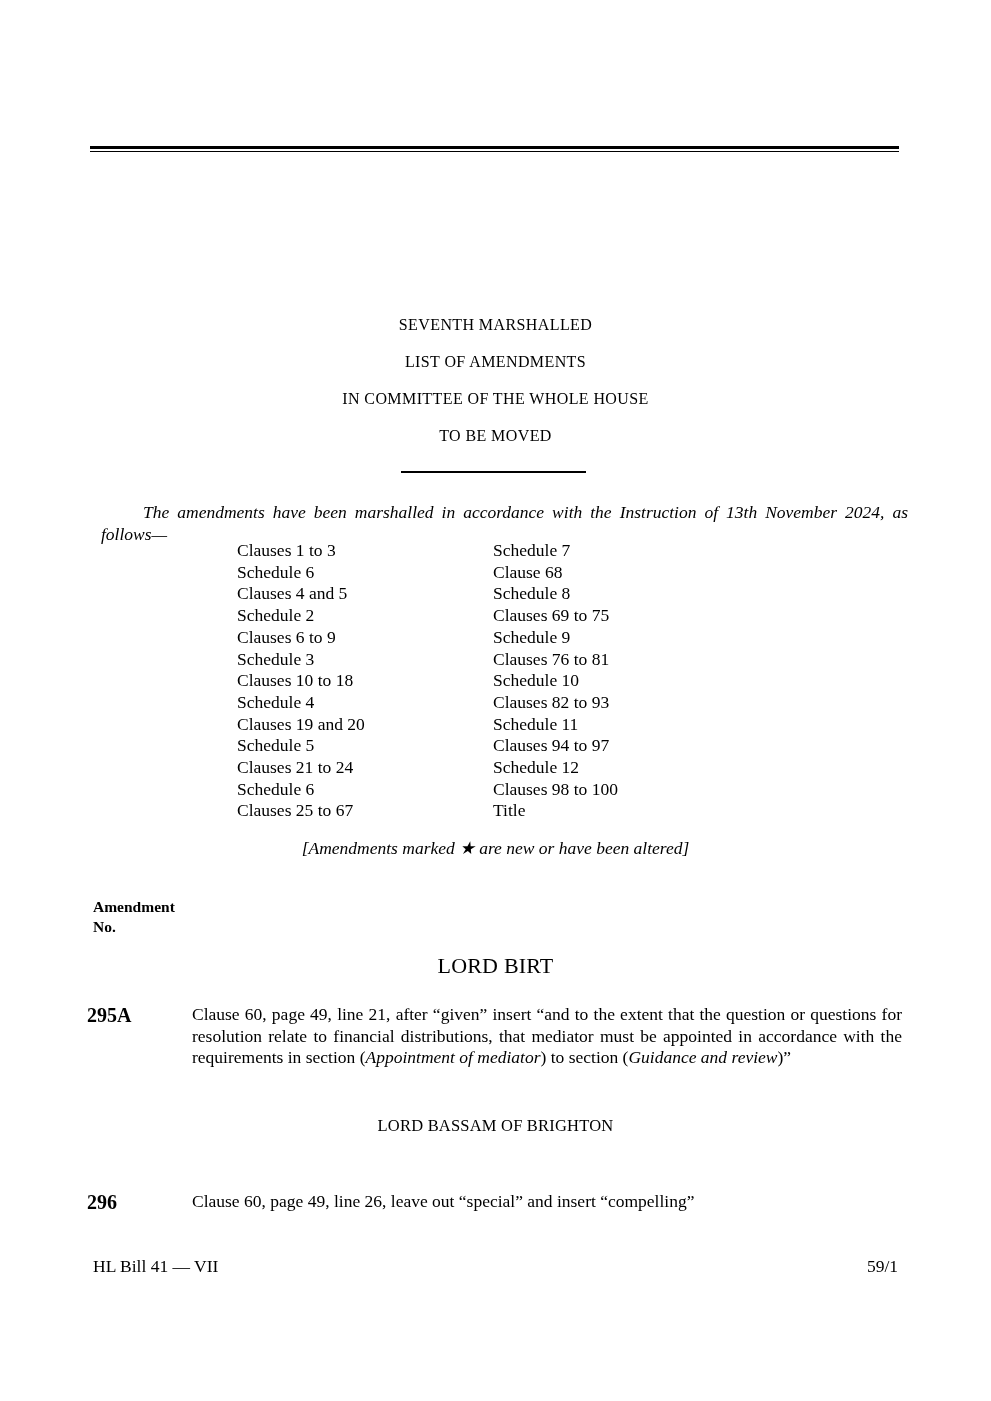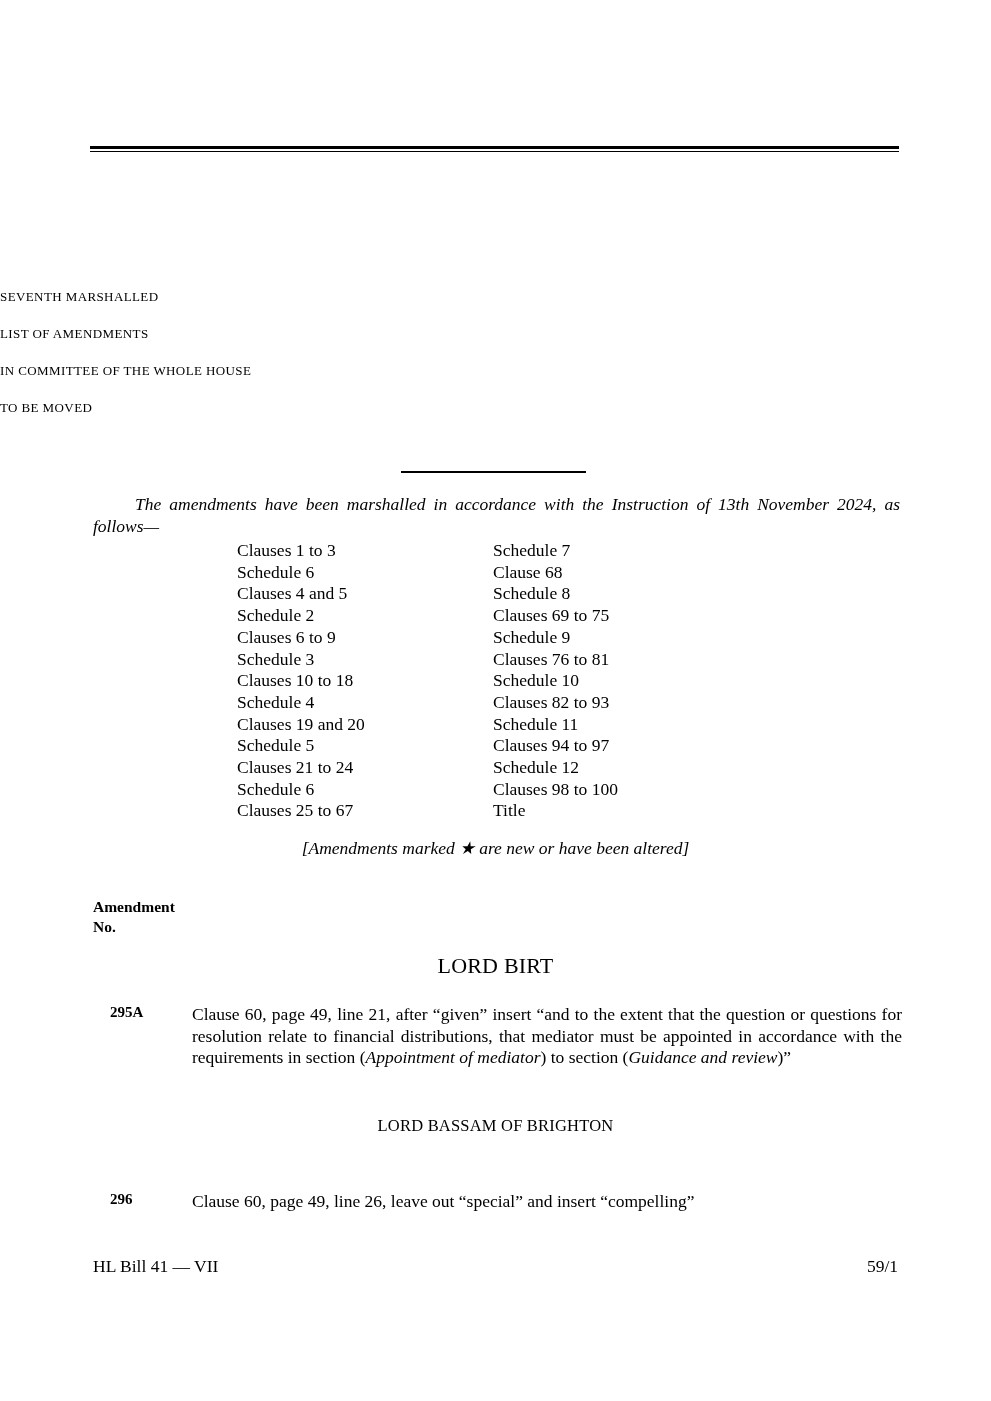--- a/index.html
+++ b/index.html
@@ -10,30 +10,30 @@
   }
   .title {
     position:absolute; top:101px; left:0; width:100%; margin:0;
     text-align:center; font-size:28px; font-weight:700; letter-spacing:0.2px;
   }
   .double-rule {
     position:absolute; top:146px; left:90px; width:809px; height:2px;
     border-top:3px solid #000; border-bottom:1px solid #000;
   }
   .headings {
-    position:absolute; top:287px; left:0; width:100%;
-    text-align:left; font-size:13px; line-height:20px; letter-spacing:0.4px;
+    position:absolute; top:315px; left:0; width:100%;
+    text-align:center; font-size:16px; line-height:20px; letter-spacing:0.4px;
   }
   .headings div { margin-bottom:17px; }
   .short-divider {
     position:absolute; top:471px; left:401px; width:185px;
     border-top:2px solid #000;
   }
   .marshal-note {
-    position:absolute; top:494px; left:93px; width:807px; margin:0;
+    position:absolute; top:494px; left:93px; width:807px; margin:8px;
     font-style:italic; font-size:17.5px; line-height:21.5px;
     text-indent:42px; text-align:justify;
   }
   .order-col { position:absolute; top:540px; font-size:17.5px; line-height:21.7px; }
   .order-left  { left:237px; }
   .order-right { left:493px; }
   .star-note {
     position:absolute; top:838px; left:0; width:100%;
     text-align:center; font-style:italic; font-size:17.5px;
   }
@@ -43,21 +43,21 @@
   }
   .clause-heading {
     position:absolute; top:899px; left:0; width:100%;
     text-align:center; font-size:17.5px; font-weight:700;
   }
   .sponsor-1 {
     position:absolute; top:953px; left:0; width:100%;
     text-align:center; font-size:22px; letter-spacing:0.2px;
   }
   .amd-num {
-    position:absolute; left:110px; font-size:15px; font-weight:700;
+    position:absolute; left:87px; font-size:20px; font-weight:700;
   }
   .amd-num-1 { top:1004px; }
   .amd-num-2 { top:1191px; }
   .amd-text {
     position:absolute; left:192px; width:710px; margin:0;
     font-size:17.5px; line-height:21.6px;
   }
   .amd-text-1 { top:1004px; text-align:justify; }
   .amd-text-2 { top:1191px; text-align:left; }
   .sponsors-2 {

